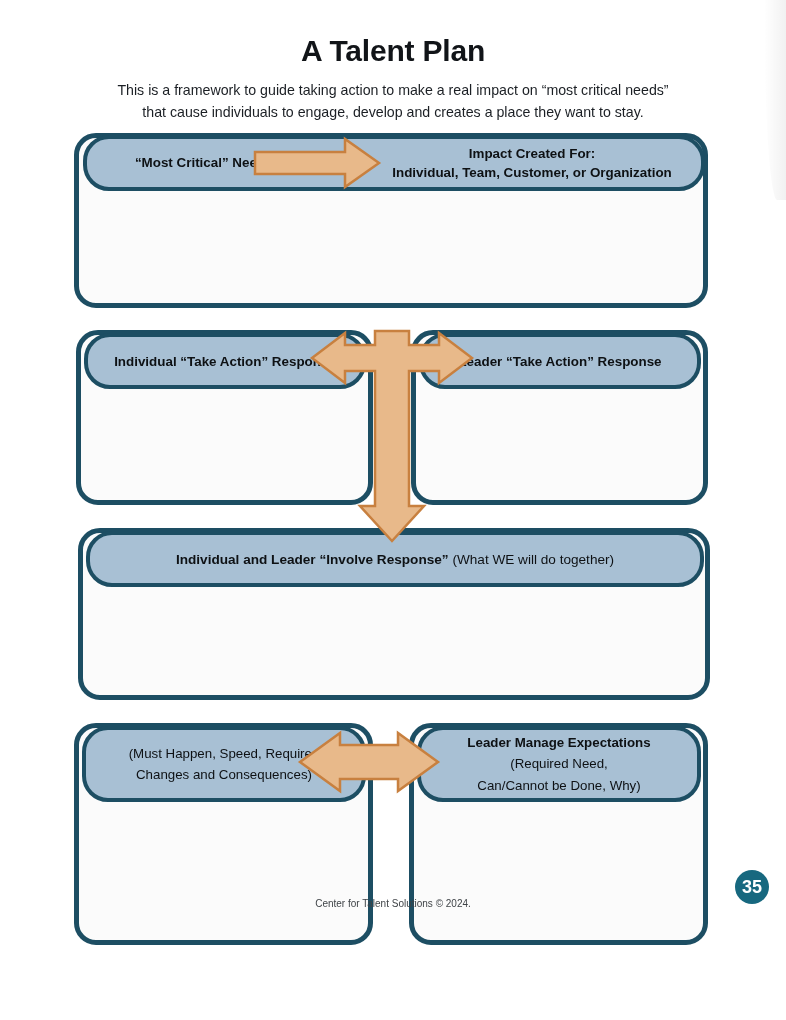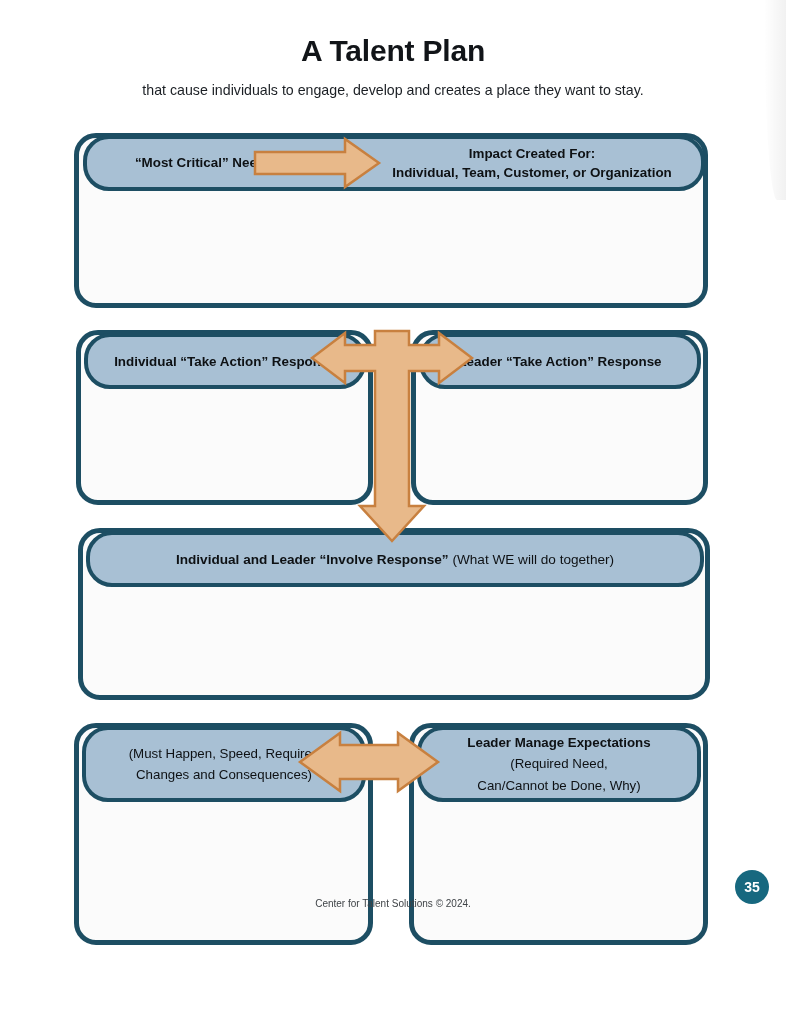--- a/index.html
+++ b/index.html
@@ -91,21 +91,21 @@
     font-size: 10px;
     color: #3f4347;
   }
   #page-number-badge {
     position: absolute;
     right: 17px; bottom: 12px;
     width: 34px; height: 34px;
     border-radius: 50%;
     background: #17687f;
     color: #ffffff;
-    font-size: 14px;
+    font-size: 18px;
     font-weight: bold;
     display: flex;
     align-items: center;
     justify-content: center;
   }
 
   
 
   
   #card-need-impact { left: 74px;  top: 133px; width: 634px; height: 175px; }
@@ -155,20 +155,21 @@
 </head>
 <body>
 
 <div id="page">
 
   <div id="page-edge-shadow"></div>
 
   <div id="page-title">A Talent Plan</div>
 
   <div id="page-subtitle">
+    <span class="l1">This is a framework to guide taking action to make a real impact on “most critical needs”</span>
     <span class="l2">that cause individuals to engage, develop and creates a place they want to stay.</span>
   </div>
 
   <div class="card" id="card-need-impact">
     <div style="position:absolute;left:0;top:58px;right:0;bottom:0;padding:8px 12px;font-size:12.5px;color:#111418;"></div>
   </div>
 
   <div class="pill" id="pill-need-impact">
     <span class="left-text">“Most Critical” Need</span>
     <span class="right-text">

